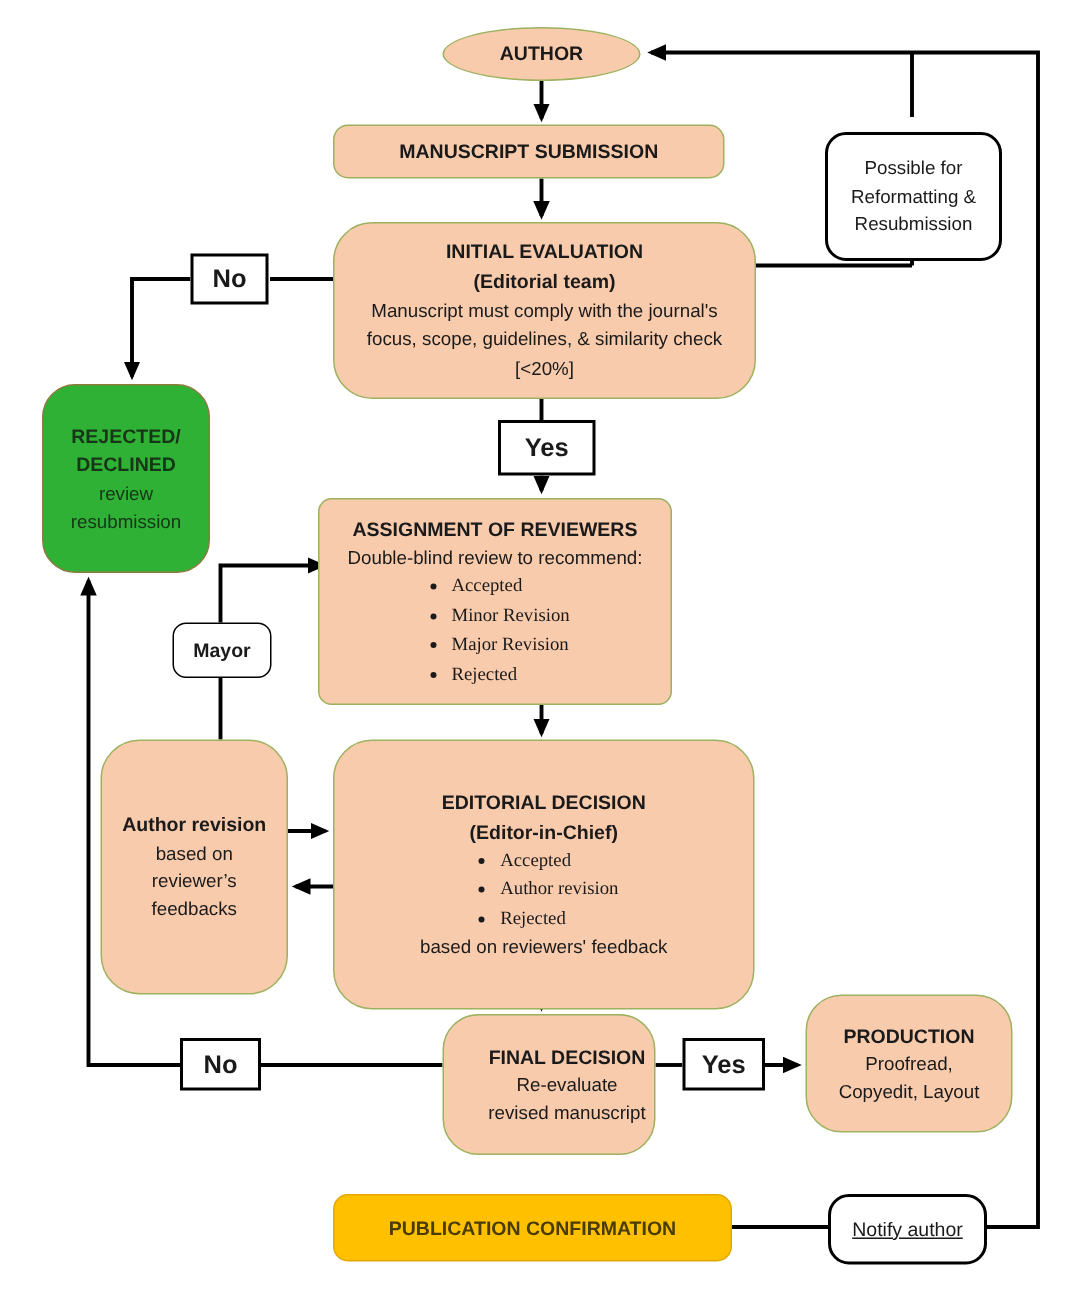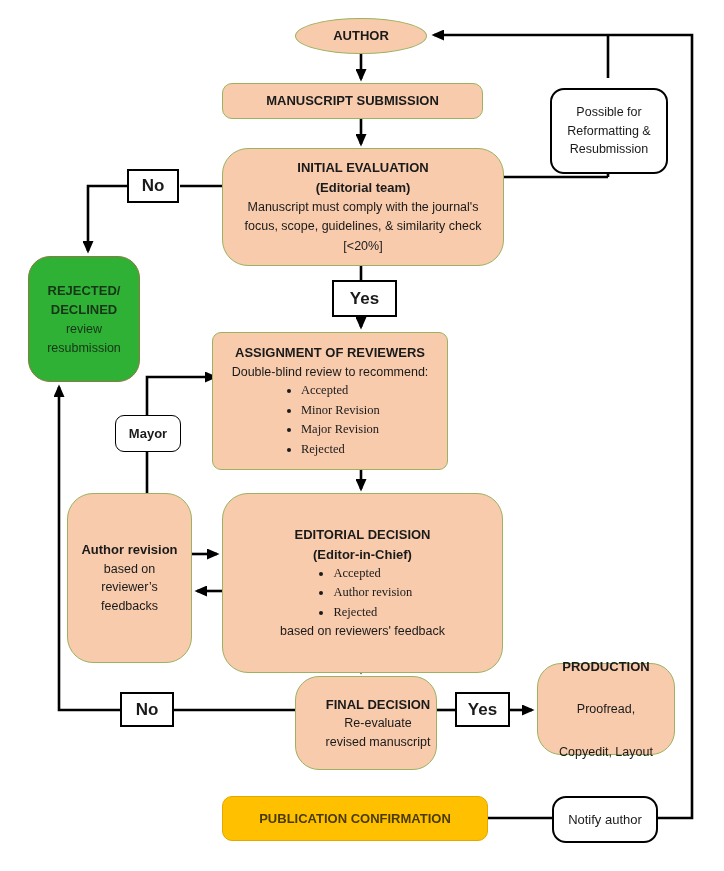--- a/index.html
+++ b/index.html
@@ -142,27 +142,27 @@
   </div>
 
   <div class="node whitebox" style="left:120px; top:692px; width:54px; height:35px;">
     <span class="tag">No</span>
   </div>
 
   <div class="node whitebox" style="left:455px; top:692px; width:55px; height:35px;">
     <span class="tag">Yes</span>
   </div>
 
-  <div class="node peach" style="left:537px; top:663px; width:138px; height:92px; border-radius:24px;gap:24px;">
+  <div class="node peach" style="left:537px; top:663px; width:138px; height:92px; border-radius:24px;">
     <span class="title">PRODUCTION</span>
     <span class="body-line">Proofread,</span>
     <span class="body-line">Copyedit, Layout</span>
   </div>
 
   <div class="node yellowbox" style="left:222px; top:796px; width:266px; height:45px; border-radius:10px;">
     <span class="title">PUBLICATION CONFIRMATION</span>
   </div>
 
   <div class="node whitebox rounded-md" style="left:552px; top:796px; width:106px; height:47px;">
-    <span class="body-line" style="font-size:13px;">Notify author</span>
+    <span class="body-line" style="font-size:13px;text-decoration:underline;">Notify author</span>
   </div>
 
 </div>
 
 </body></html>

